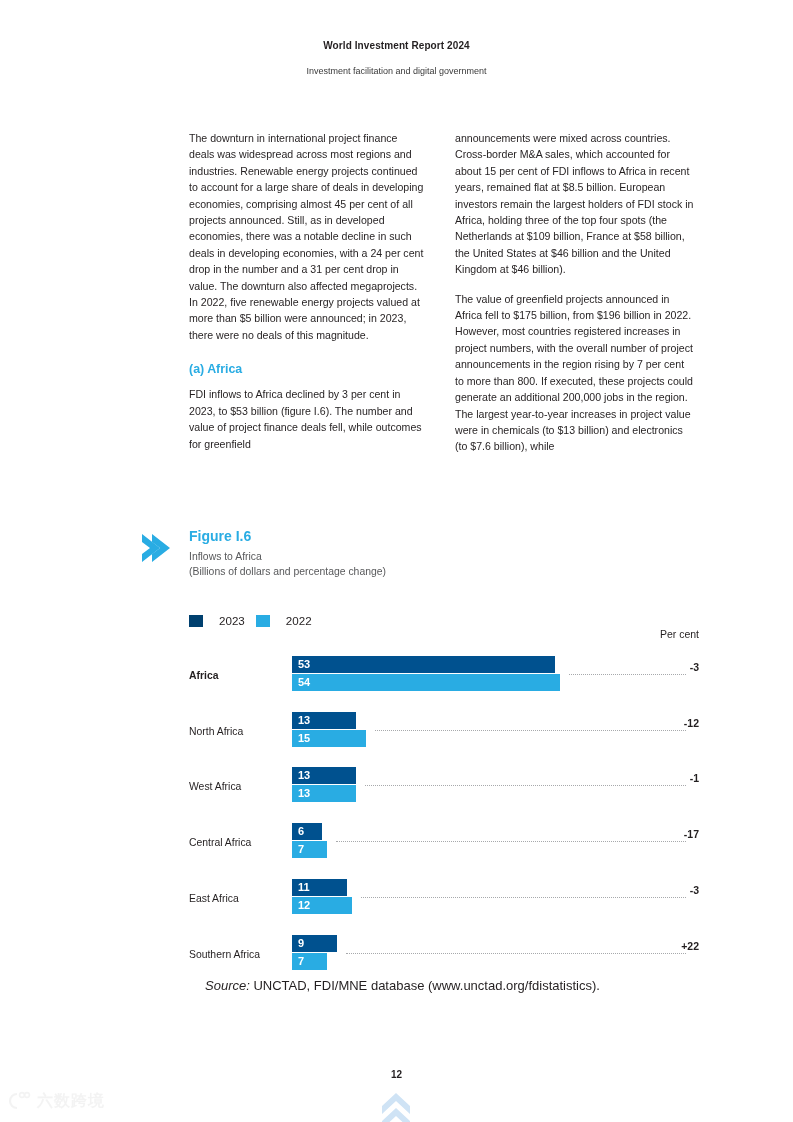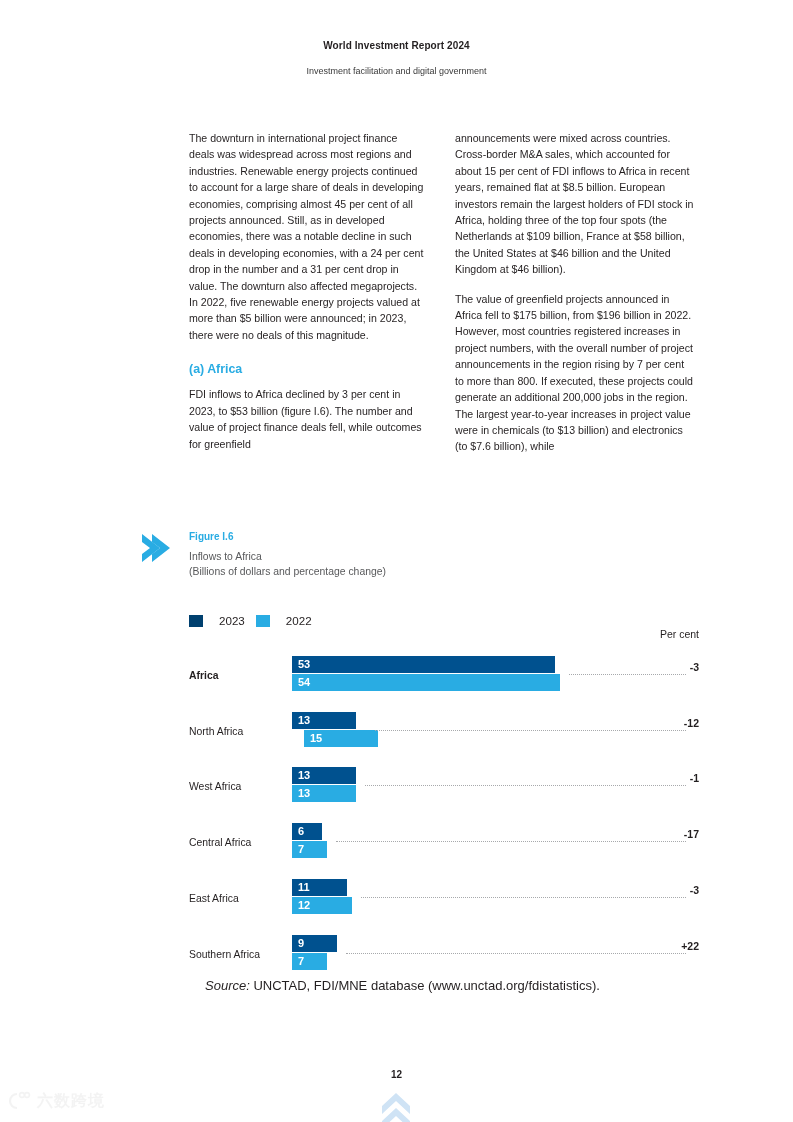--- a/index.html
+++ b/index.html
@@ -27,21 +27,21 @@
 
   h3.subhead {
     font-size: 12.4px; font-weight: bold; color: #29ace3;
     margin: 18px 0 9px 0; line-height: 16px;
   }
 
   
   .figure { position: absolute; left: 140px; top: 528px; width: 570px; }
   .fig-head { position: relative; padding-left: 49px; }
   .chev-icon { position: absolute; left: 0px; top: 5px; width: 34px; height: 30px; }
-  .fig-num { font-size: 10px; font-weight: bold; color: #29ace3; line-height: 17px; }
+  .fig-num { font-size: 14px; font-weight: bold; color: #29ace3; line-height: 17px; }
   .fig-title { font-size: 12.6px; font-weight: bold; color: #1a1a1a; line-height: 18px; margin-top: 4px; }
   .fig-sub { font-size: 10.4px; color: #58595b; line-height: 15px; margin-top: 4px; }
   .fig-units { font-size: 10.4px; color: #58595b; line-height: 15px; }
 
   
   .legend { position: absolute; left: 189px; top: 615px; display: flex; align-items: center; gap: 11px; }
   .legend-item { display: flex; align-items: center; gap: 16px; }
   .legend-swatch { width: 14px; height: 12px; display: inline-block; }
   .legend-label { font-size: 11.6px; color: #231f20; line-height: 12px; }
 
@@ -161,21 +161,21 @@
           </div>
           <div class="dots" style="left: 380px; width: 117px;"></div>
           <div class="pct">-3</div>
         </div>
         <div class="row" style="top: 84px;">
           <div class="row-label">North Africa</div>
           <div class="bars">
             <div class="bar" style="background: rgb(0, 81, 143); width: 64px;">
               <span class="bar-val">13</span>
             </div>
-            <div class="bar" style="background: rgb(41, 172, 227); width: 74px; margin-left: 12px;">
+            <div class="bar" style="background: rgb(41, 172, 227); width: 74px;">
               <span class="bar-val">15</span>
             </div>
           </div>
           <div class="dots" style="left: 186px; width: 311px;"></div>
           <div class="pct">-12</div>
         </div>
         <div class="row" style="top: 139px;">
           <div class="row-label">West Africa</div>
           <div class="bars">
             <div class="bar" style="background: rgb(0, 81, 143); width: 64px;">

